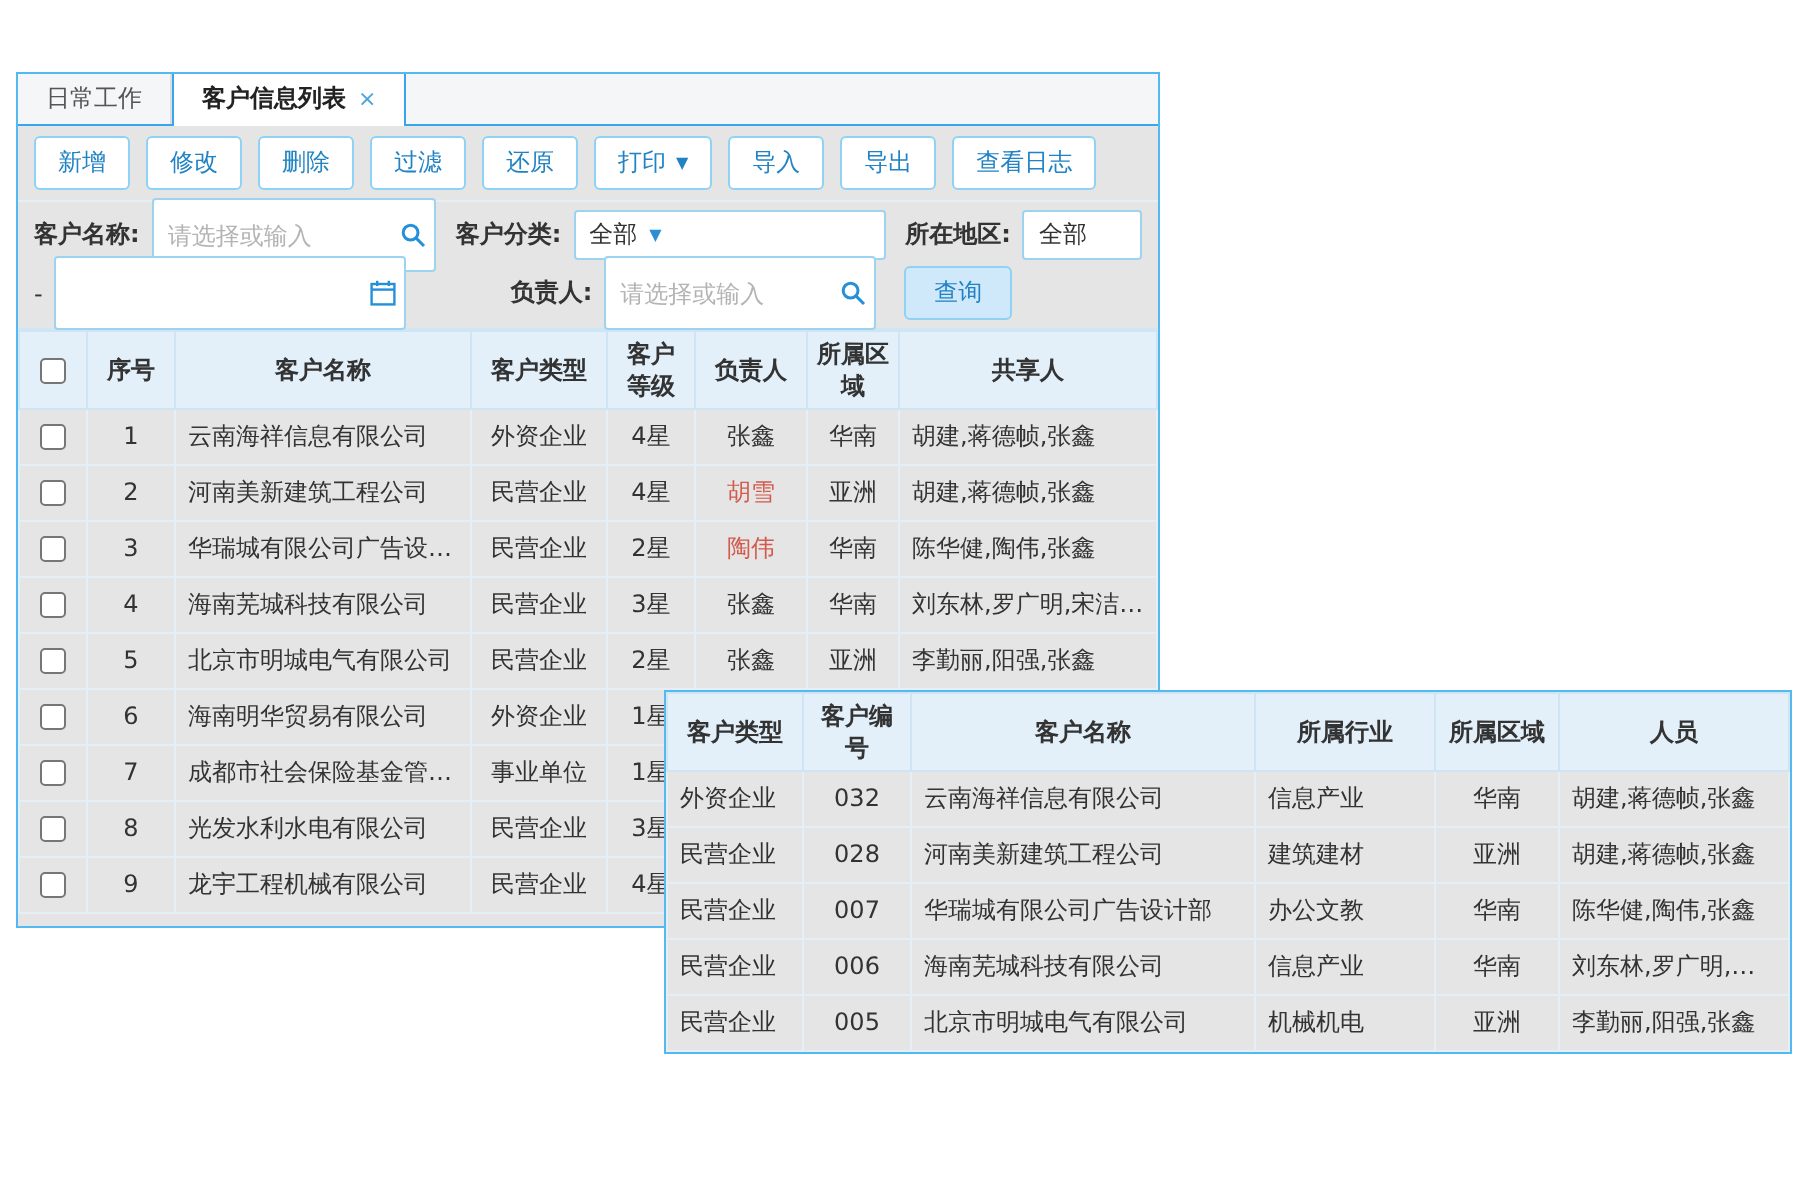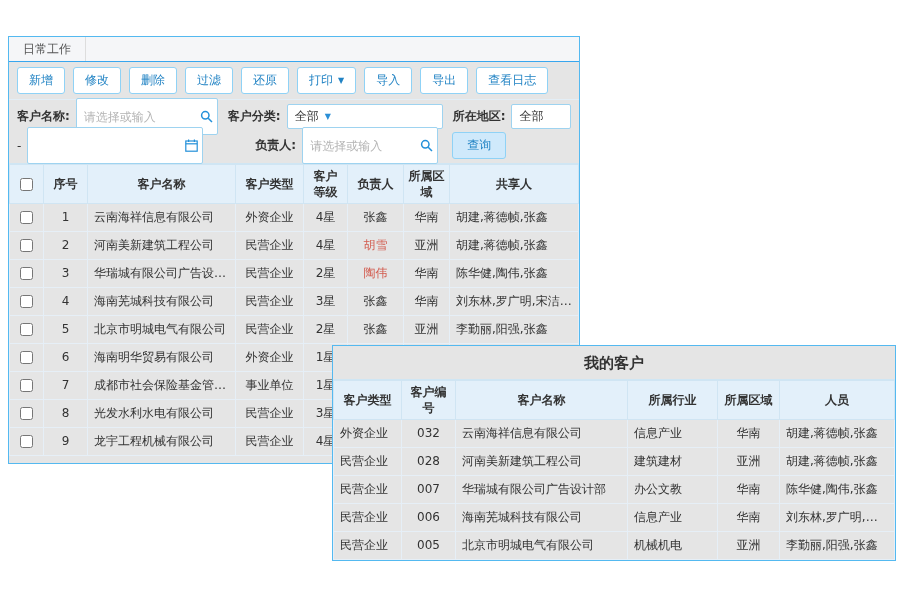--- a/index.html
+++ b/index.html
@@ -57,20 +57,23 @@
   .my-title { height:34px; line-height:34px; text-align:center; font-size:15px;
           font-weight:bold; color:#333; border-bottom:1px solid #cfe6f4; }
 </style>
 </head>
 <body>
 
 <div id="main-panel" class="panel">
 
   <div class="tabbar">
     <div class="tab">日常工作</div>
+    <div class="tab active">
+      <span>客户信息列表</span><span class="tab-close">×</span>
+    </div>
   </div>
 
   <div class="toolbar" id="toolbar">
       <button class="tbtn">
         <span>新增</span>
       </button>
       <button class="tbtn">
         <span>修改</span>
       </button>
       <button class="tbtn">
@@ -242,21 +245,20 @@
           <td class="col-level center">4星</td>
           <td class="col-owner center link"></td>
           <td class="col-region center"></td>
           <td class="col-shared"></td>
         </tr>
       </tbody>
   </table>
 </div>
 
 <div id="my-panel" class="panel">
-  <div class="my-title">我的客户</div>
   <table class="grid">
     <thead>
       <tr>
         <th class="c-type">客户类型</th>
         <th class="c-code">客户编号</th>
         <th class="c-name">客户名称</th>
         <th class="c-industry">所属行业</th>
         <th class="c-region">所属区域</th>
         <th>人员</th>
       </tr>

